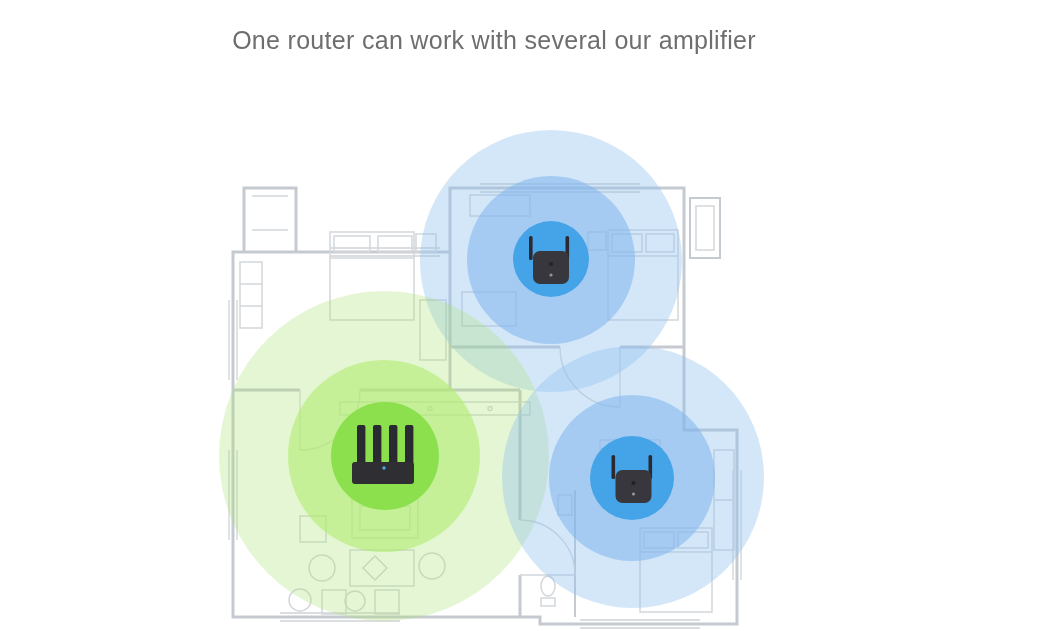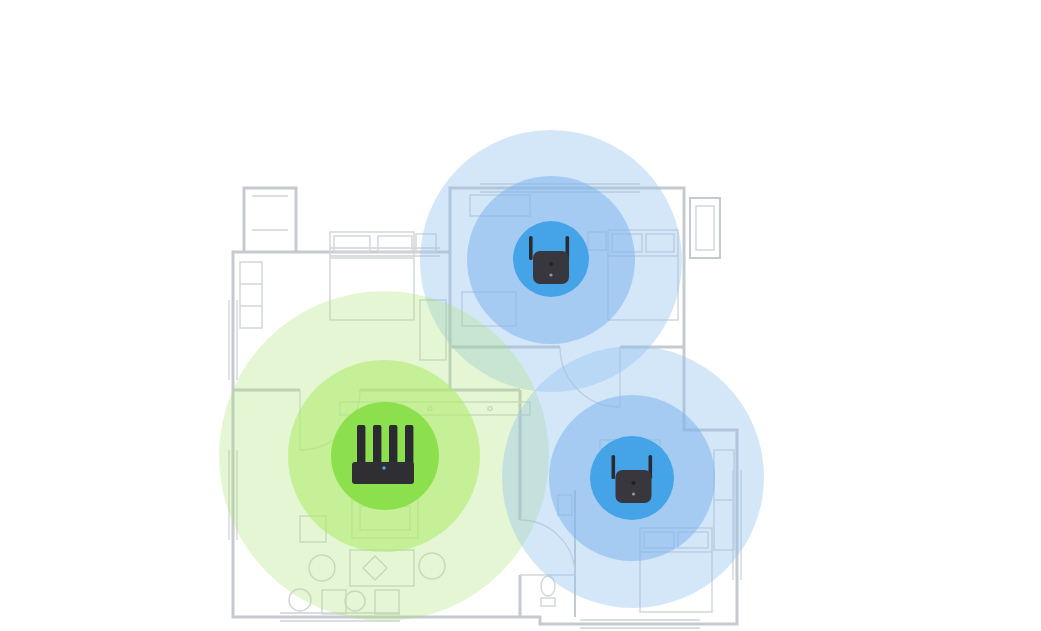--- a/index.html
+++ b/index.html
@@ -33,20 +33,21 @@
     position: absolute;
     left: 0;
     top: 0;
   }
 </style>
 </head>
 <body>
 
 <div class="stage">
 
+  <div class="title" style="color: rgb(110, 110, 110);">One router can work with several our amplifier</div>
 
   <svg class="diagram" width="1041" height="631" viewBox="0 0 1041 631">
 
     <g fill="none" stroke-linecap="butt">
 
       <g stroke-width="3" stroke="#c5cad0">
         <path d="M233,252 H450 V188 H684 V430 H737 V624 H540 V617 H233 Z"></path>
         <path d="M450,252 V390"></path>
         <path d="M233,390 H300 M360,390 H520"></path>
         <path d="M520,390 V520 M520,575 V617"></path>

